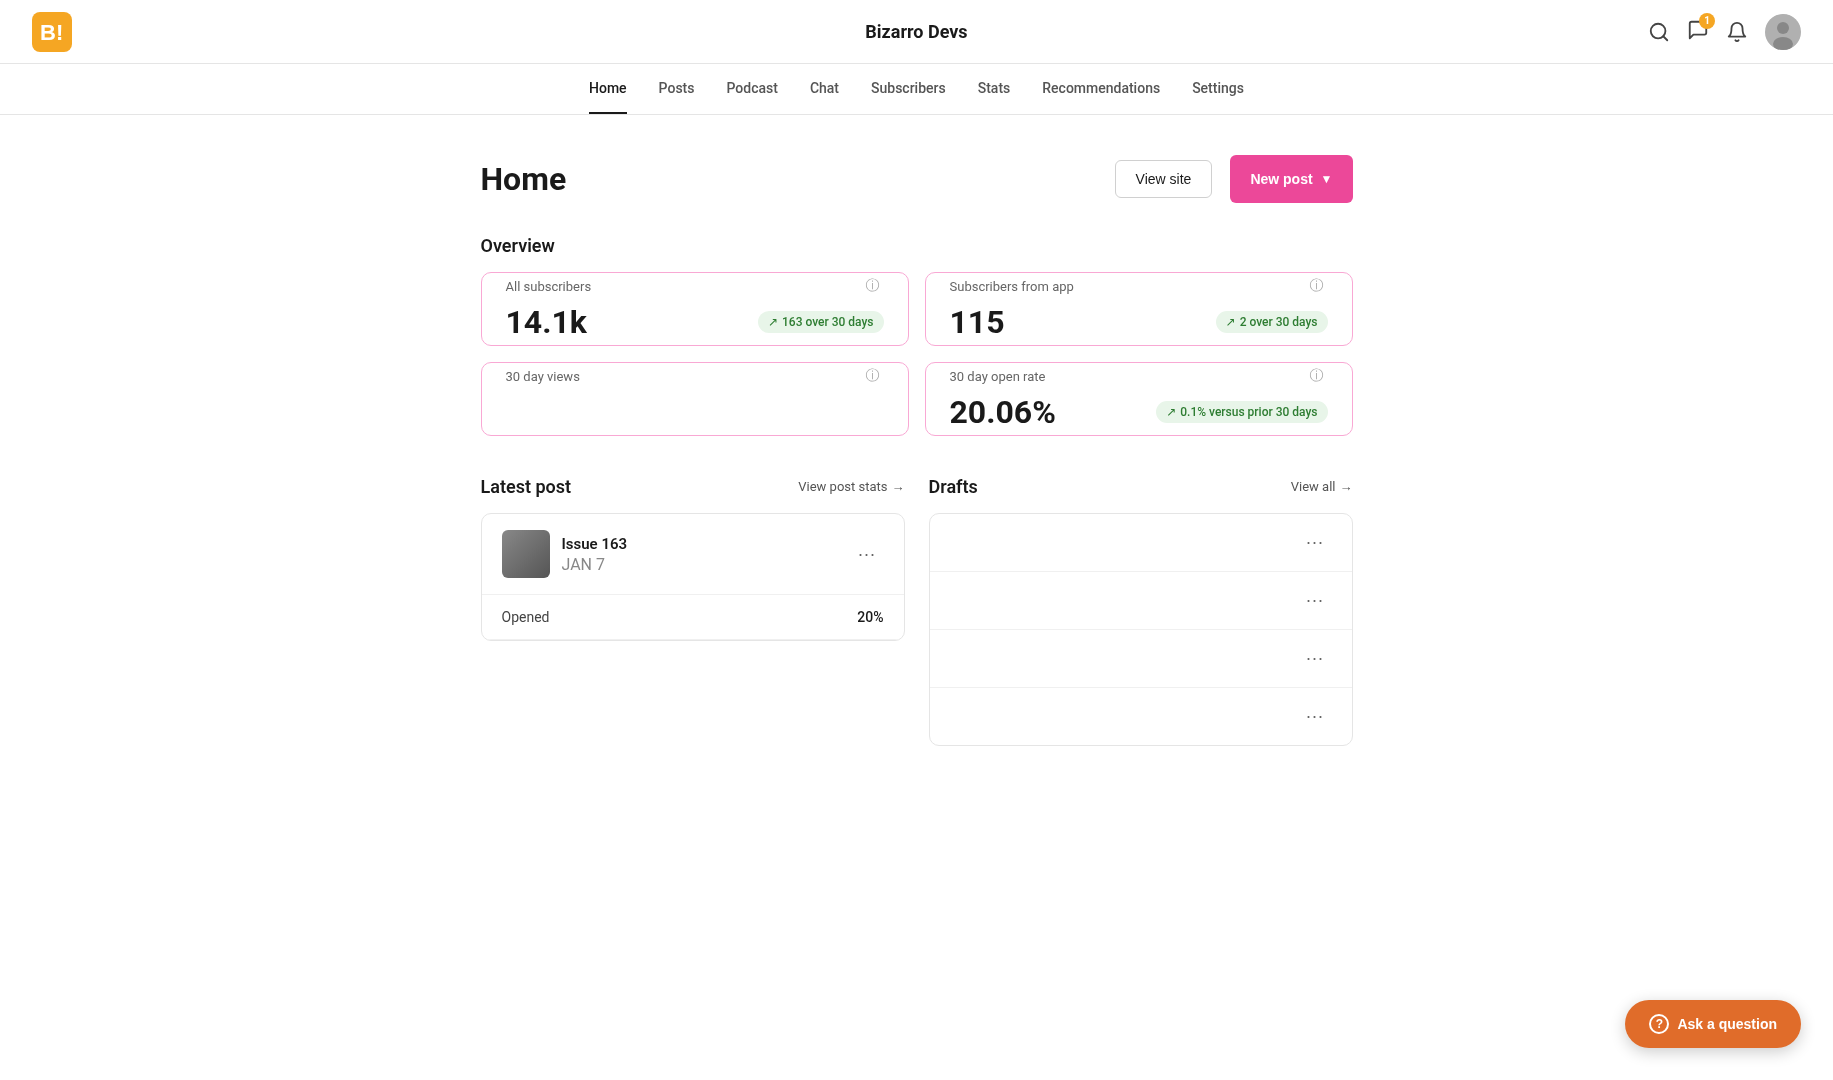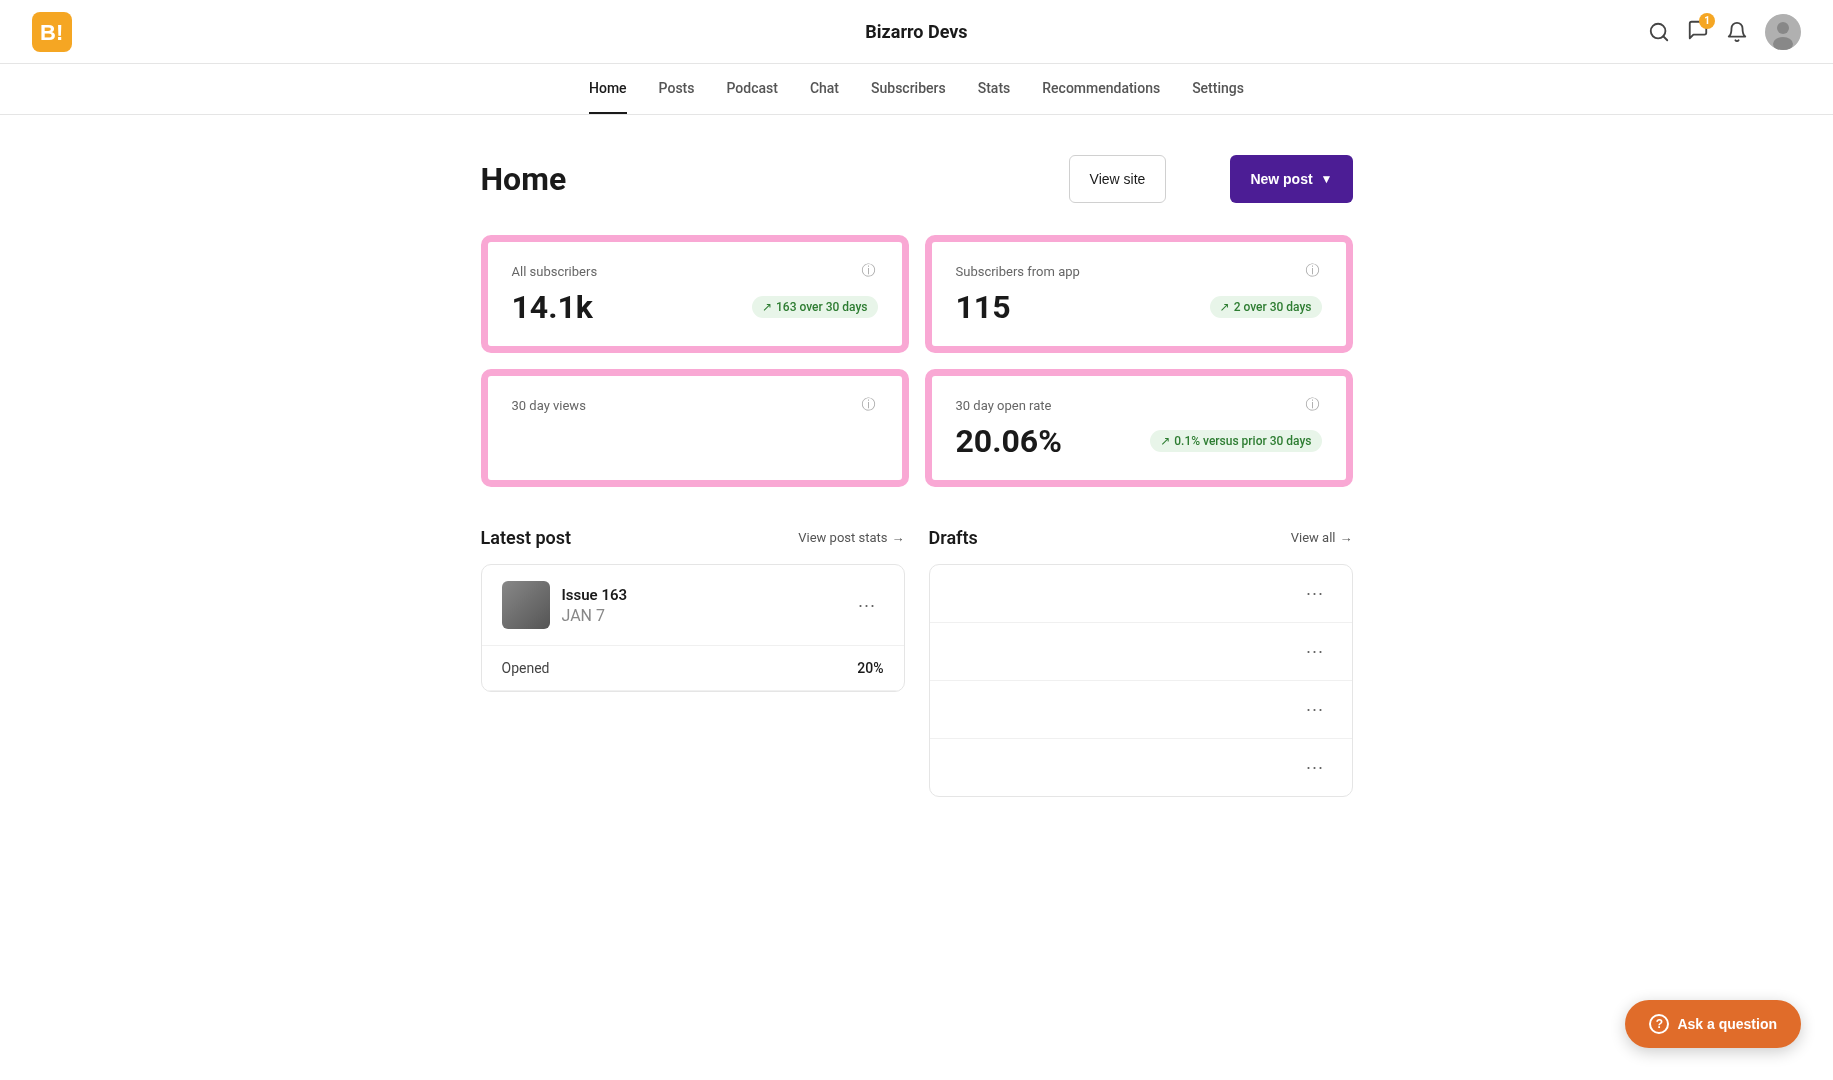--- a/index.html
+++ b/index.html
@@ -114,69 +114,68 @@
       justify-content: space-between;
       margin-bottom: 32px;
     }
     .page-title {
       font-size: 32px;
       font-weight: 700;
       color: #1a1a1a;
     }
     .page-header-actions {
       display: flex;
-      gap: 24px;
+      gap: 18px;
+      align-items: center;
     }
     .btn-view-site {
       padding: 10px 20px;
       border: 1px solid #d0d0d0;
       border-radius: 6px;
       background: #fff;
       font-size: 14px;
       font-weight: 500;
       cursor: pointer;
       color: #1a1a1a;
     }
     .btn-new-post {
       padding: 16px 20px;
       border: none;
       border-radius: 6px;
-      background: #4c1d95;
+      background: #ec4899;
       font-size: 14px;
       font-weight: 600;
       cursor: pointer;
       color: #fff;
       display: flex;
       align-items: center;
       gap: 8px;
-      margin-left: 40px;
     }
     .btn-new-post-arrow {
       font-size: 12px;
     }
 
     
     .section-title {
       font-size: 18px;
       font-weight: 600;
       color: #1a1a1a;
       margin-bottom: 16px;
     }
     .stats-grid {
       display: grid;
       grid-template-columns: 1fr 1fr;
       gap: 16px;
       margin-bottom: 40px;
     }
     .stat-card {
-      border: 7px solid #f9a8d4;
+      border: 1px solid #f9a8d4;
       border-radius: 10px;
-      padding: 20px 24px;
+      padding: 4px 24px;
       background: #fff;
-      text-align: center;
     }
     .stat-card-header {
       display: flex;
       justify-content: space-between;
       align-items: center;
       margin-bottom: 8px;
     }
     .stat-label {
       font-size: 13px;
       color: #666;
@@ -416,20 +415,21 @@
     <h1 class="page-title">Home</h1>
     <div class="page-header-actions">
       <button class="btn-view-site">View site</button>
       <button class="btn-new-post">
         <span>New post</span>
         <span class="btn-new-post-arrow">▼</span>
       </button>
     </div>
   </div>
 
+  <div class="section-title">Overview</div>
   <div class="stats-grid">
 
     <div class="stat-card">
       <div class="stat-card-header">
         <span class="stat-label">All subscribers</span>
         <span class="info-icon">ⓘ</span>
       </div>
       <div class="stat-value-row">
         <span class="stat-value">14.1k</span>
         <span class="stat-badge positive">

